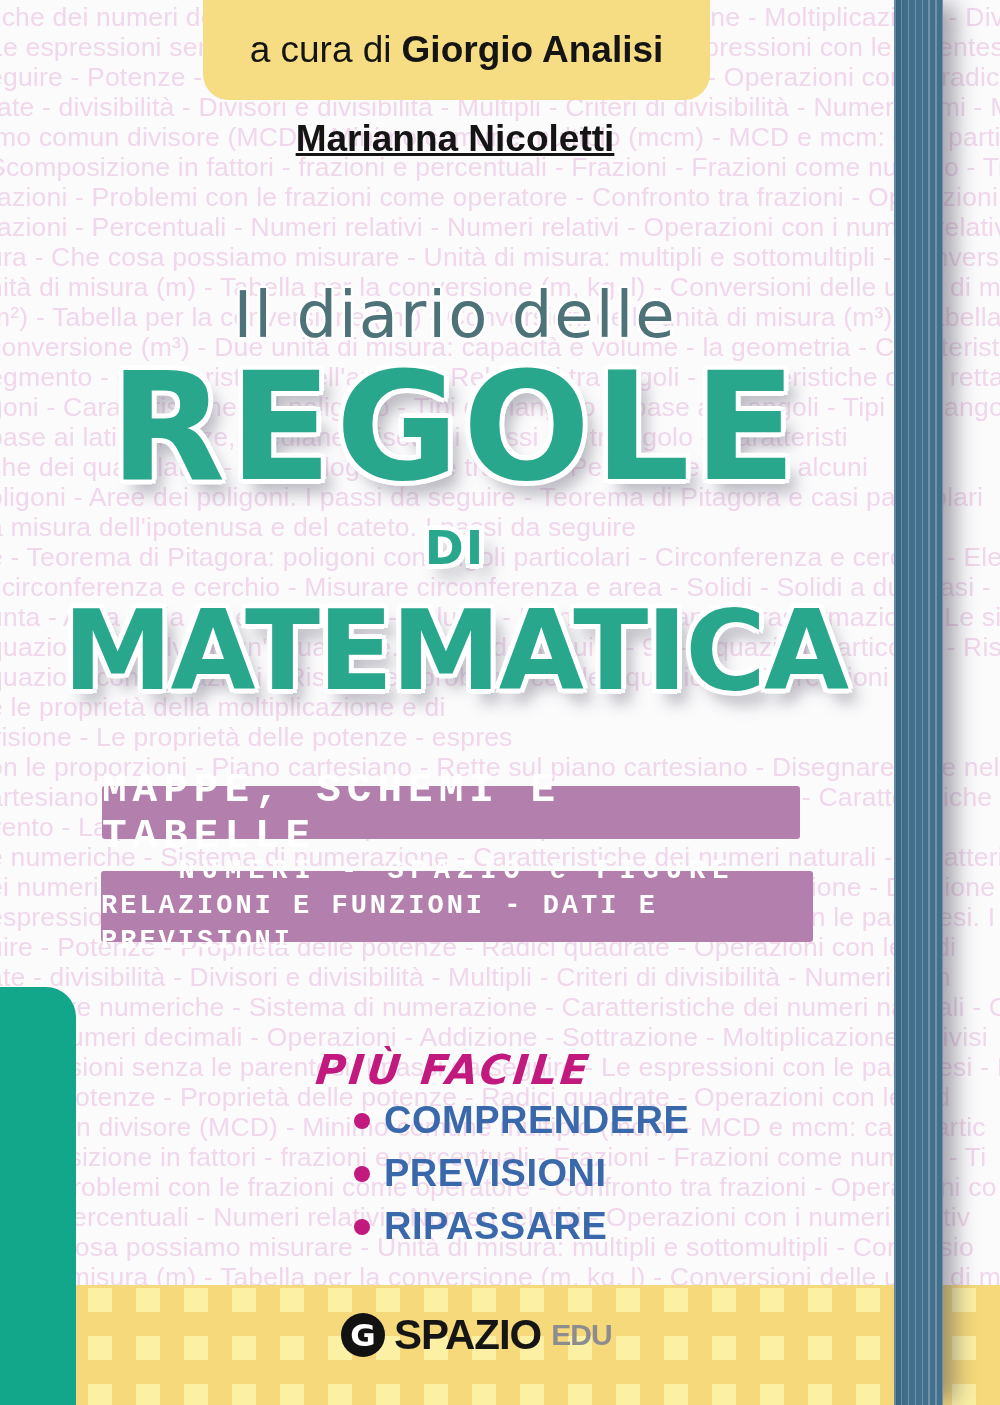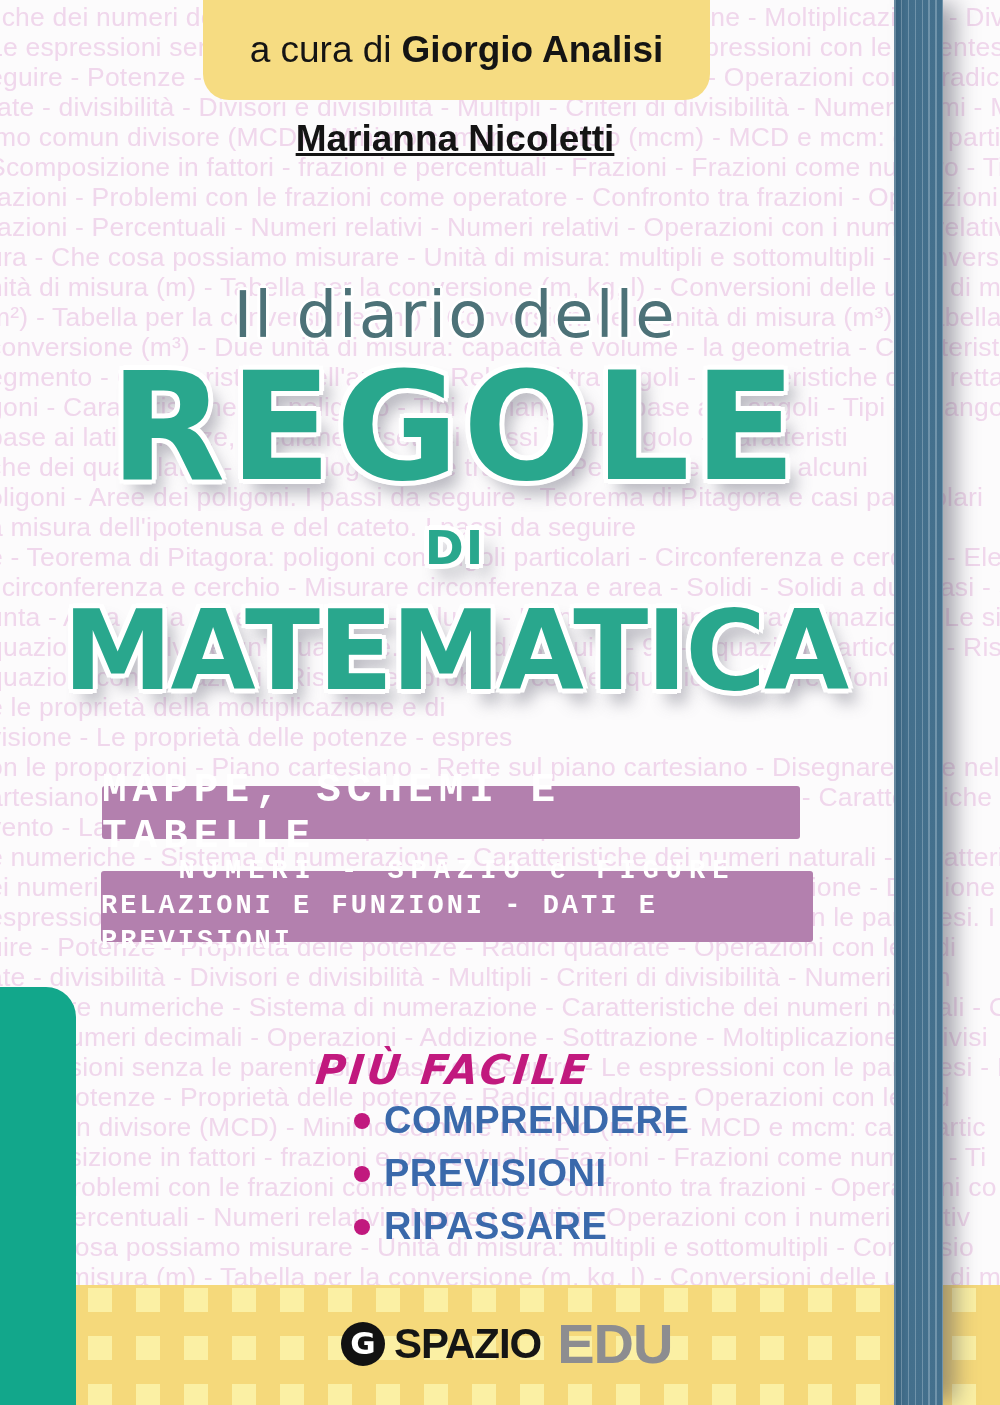--- a/index.html
+++ b/index.html
@@ -62,21 +62,21 @@
   
   .band{position:absolute;left:0;top:1285px;width:1000px;height:120px;background:#f5d97b;z-index:1;}
   .check{position:absolute;width:24px;height:24px;background:#fbf0a4;}
 
   
   .logo{position:absolute;left:341px;top:1311px;z-index:5;display:flex;align-items:center;}
   .g-mark{width:44px;height:44px;border-radius:50%;background:#121212;color:#fff;
           display:flex;align-items:center;justify-content:center;
           font-family:"DejaVu Sans",sans-serif;font-weight:900;font-size:31px;line-height:1;}
   .logo .giunti{margin-left:9px;font-size:42px;font-weight:800;color:#151515;letter-spacing:-1px;}
-  .logo .edu{margin-left:16px;font-size:56px;font-weight:800;color:#8d8d90;letter-spacing:-1px;}
+  .logo .edu{margin-left:10px;font-size:30px;font-weight:800;color:#8d8d90;letter-spacing:-1px;}
 
   
   .spine{position:absolute;left:894px;top:0;width:49px;height:1405px;z-index:10;
          background:
            repeating-linear-gradient(90deg, rgba(225,238,246,.28) 0 1.6px, rgba(0,0,0,0) 1.6px 6.9px),
            linear-gradient(90deg,#365f7b 0,#436f8c 26%,#44708d 100%);
          box-shadow:16px 0 22px -4px rgba(72,72,88,.5);}
 </style>
 </head>
 <body>

